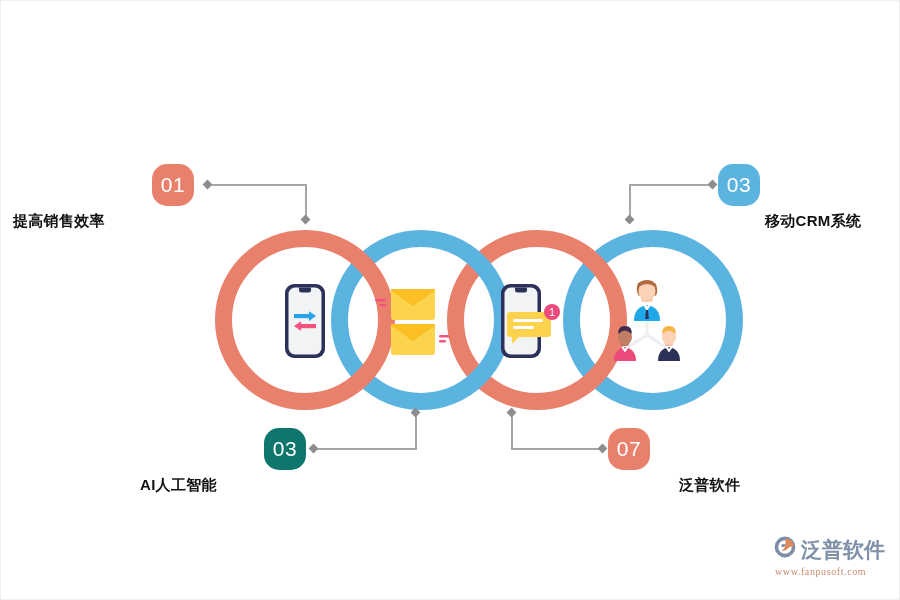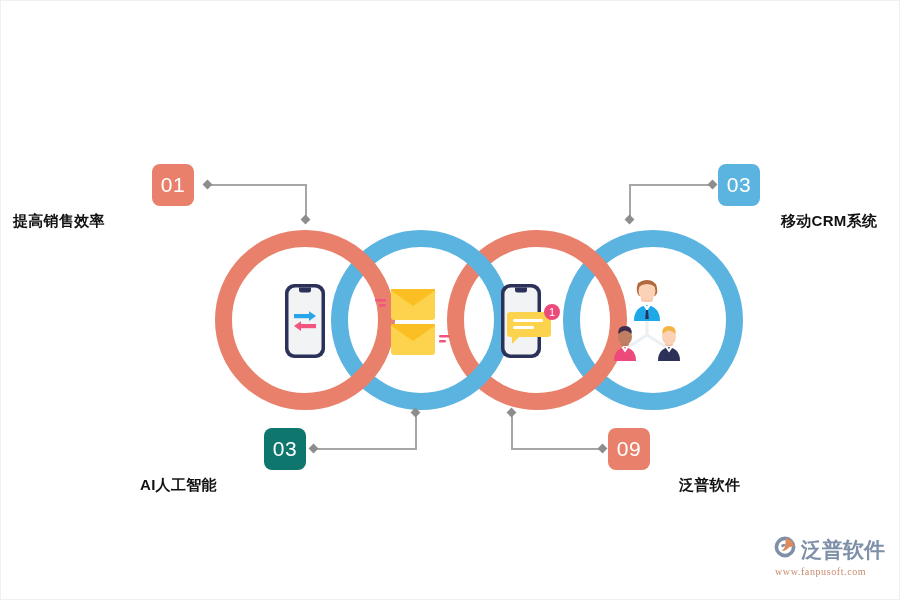--- a/index.html
+++ b/index.html
@@ -40,21 +40,21 @@
   }
   .icon-1 { left:264px; top:280px; width:80px; height:80px; }
   .icon-2 { left:372px; top:280px; width:96px; height:80px; }
   .icon-3 { left:486px; top:280px; width:90px; height:80px; }
   .icon-4 { left:596px; top:276px; width:100px; height:88px; }
 
   
   .badge {
     position:absolute;
     width:42px; height:42px;
-    border-radius:8px;
+    border-radius:15px;
     display:flex;
     align-items:center;
     justify-content:center;
     color:#ffffff;
     font-size:21px;
     font-weight:400;
     letter-spacing:0.5px;
     z-index:9;
   }
   .badge-01 { left:151px; top:163px; background:#e8806b; }
@@ -67,21 +67,21 @@
     position:absolute;
     font-size:15px;
     font-weight:bold;
     color:#111111;
     white-space:nowrap;
     z-index:9;
     letter-spacing:0.3px;
     margin-top:36px;
   }
   .label-01 { left:12px;  top:175px; }
-  .label-04 { left:780px; top:175px; }
+  .label-04 { left:764px; top:175px; }
   .label-03 { left:139px; top:439px; }
   .label-02 { left:678px; top:439px; }
 
   
   .conn { position:absolute; background:#a6a6a6; z-index:5; }
   .conn-h { height:2px; }
   .conn-v { width:2px; }
 
   .dot {
     position:absolute;
@@ -251,21 +251,21 @@
         <rect x="68" y="62" width="8" height="7" rx="2.5" fill="#f0b894"></rect>
         <ellipse cx="72" cy="60" rx="7" ry="8" fill="#fbd2b6"></ellipse>
         <path d="M65.5 57 q6.5 -7 13 0 q1 -8 -6.5 -8 q-7.5 0 -6.5 8 z" fill="#f5b544"></path>
         <path d="M61 84 q0 -12 11 -14 q11 2 11 14 z" fill="#2b3158"></path>
         <path d="M68.5 70.5 l3.5 5 l3.5 -5 l-1.8 -1.2 l-1.7 2.6 l-1.7 -2.6 z" fill="#ffffff"></path>
       </g>
     </svg>
   </div>
 
   <div class="badge badge-01">01</div>
-  <div class="badge badge-02">09</div>
+  <div class="badge badge-02">07</div>
   <div class="badge badge-03">03</div>
   <div class="badge badge-04">03</div>
 
   <div class="label label-01">提高销售效率</div>
   <div class="label label-02">泛普软件</div>
   <div class="label label-03">AI人工智能</div>
   <div class="label label-04">移动CRM系统</div>
 
   <div class="logo">
     <div class="logo-top">

